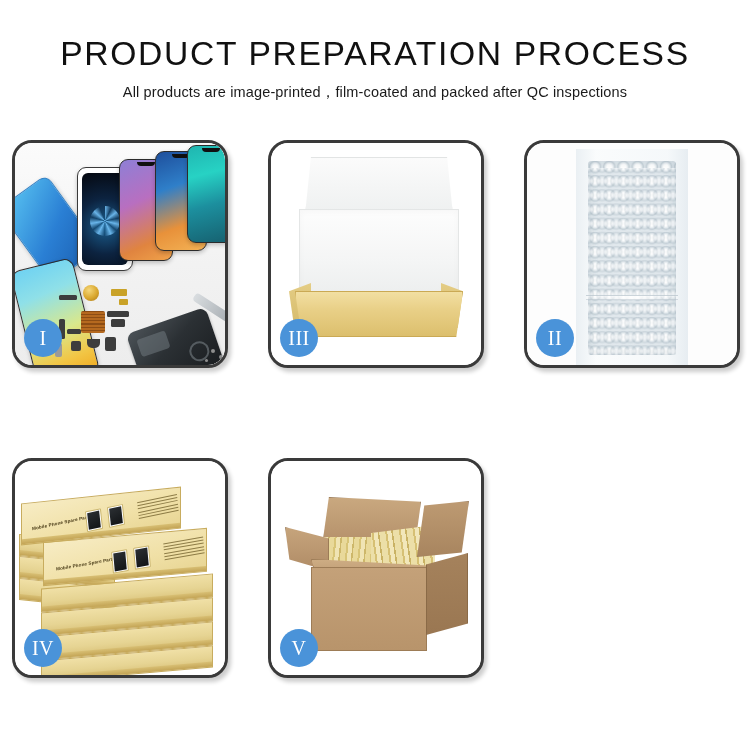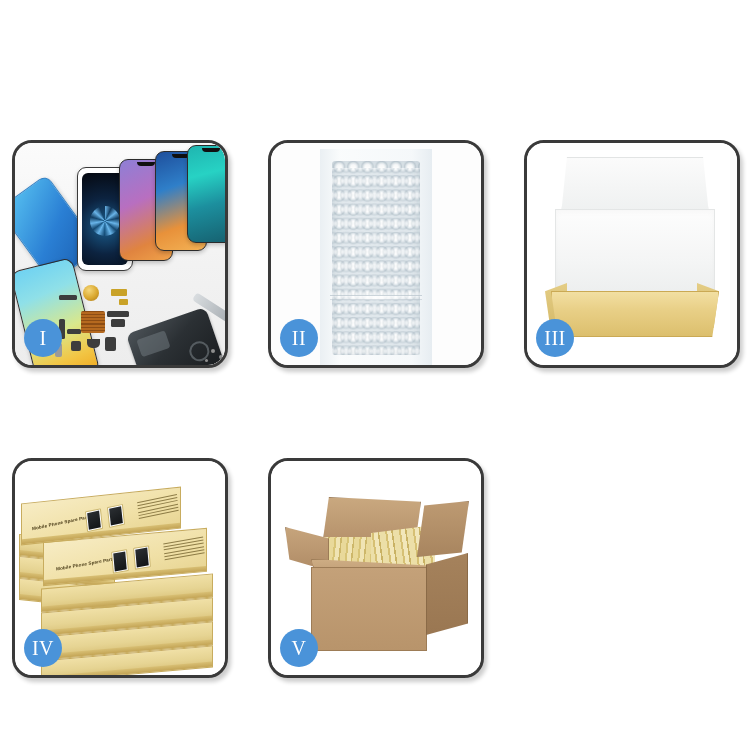--- a/index.html
+++ b/index.html
@@ -391,20 +391,24 @@
     position:absolute; left:132px; top:18px; width:56px; height:26px;
     background: linear-gradient(135deg, rgba(255,255,255,.85), rgba(235,238,240,.5));
     clip-path: polygon(8% 38%, 62% 0, 100% 46%, 44% 100%);
   }
 </style>
 </head>
 <body>
 
 <div class="page">
 
+  <div class="header">
+    <div class="title">PRODUCT PREPARATION PROCESS</div>
+    <div class="subtitle">All products are image-printed，film-coated and packed after QC inspections</div>
+  </div>
 
   <div class="grid">
 
     <div class="panel">
       <div class="panel-stage">
         <div class="p1-bg"></div>
 
         <div class="scr s-a"></div>
         <div class="scr s-b">
           <div class="s-b-in"></div>
@@ -438,41 +442,41 @@
         <span class="part" style="left:90px;top:194px;width:11px;height:14px;border-radius:2px;"></span>
         <span class="part screw" style="left:196px;top:206px;width:4px;height:4px;"></span>
         <span class="part screw" style="left:204px;top:212px;width:4px;height:4px;"></span>
         <span class="part screw" style="left:190px;top:216px;width:3px;height:3px;"></span>
       </div>
       <div class="badge">I</div>
     </div>
 
     <div class="panel">
       <div class="panel-stage">
-        <div class="p2-bg"></div>
-        <div class="pouch">
-          <div class="bubbles"></div>
-          <div class="bubbles2"></div>
-          <div class="seal"></div>
-        </div>
-      </div>
-      <div class="badge">II</div>
-    </div>
-
-    <div class="panel">
-      <div class="panel-stage">
         <div class="p3-bg"></div>
         <div class="m-lid-back"></div>
         <div class="m-foam"></div>
         <div class="m-bubble-row"></div>
         <div class="m-left-flap"></div>
         <div class="m-right-flap"></div>
         <div class="m-front"></div>
       </div>
       <div class="badge">III</div>
+    </div>
+
+    <div class="panel">
+      <div class="panel-stage">
+        <div class="p2-bg"></div>
+        <div class="pouch">
+          <div class="bubbles"></div>
+          <div class="bubbles2"></div>
+          <div class="seal"></div>
+        </div>
+      </div>
+      <div class="badge">II</div>
     </div>
 
     <div class="panel">
       <div class="panel-stage">
         <div class="p4-bg"></div>
         <div class="stack">
 
           <div class="sbox" style="left:4px;top:78px;width:96px;height:22px;transform:skewY(6deg);">
               <span class="edge"></span>
             </div>

